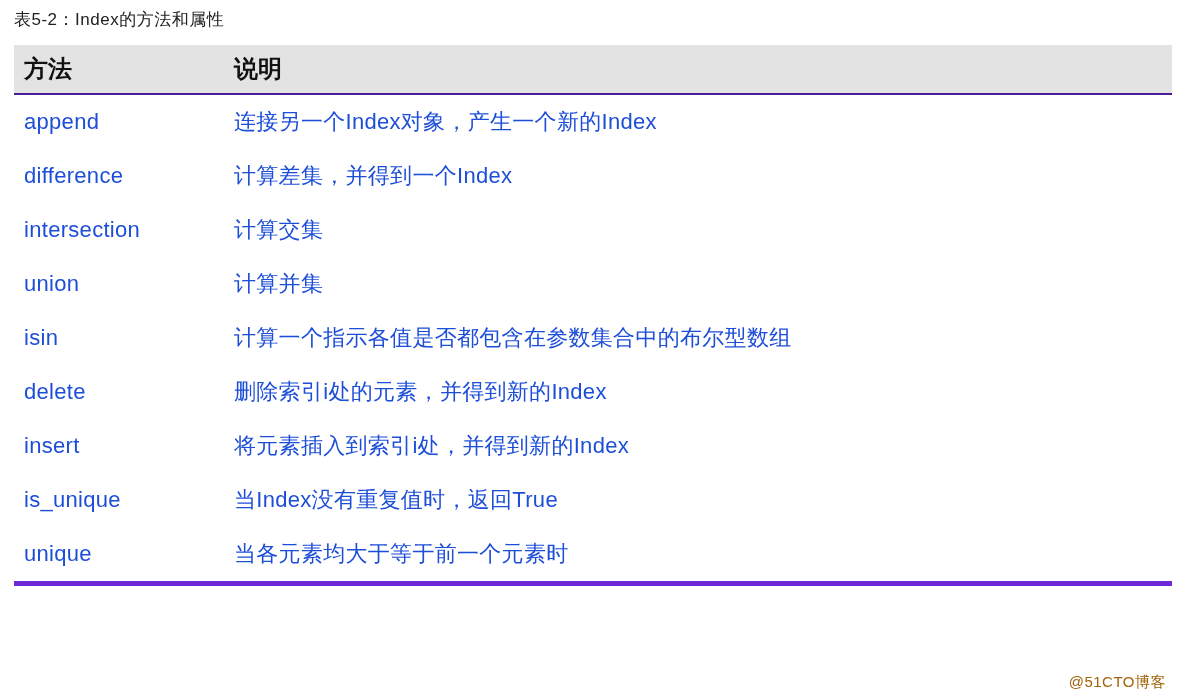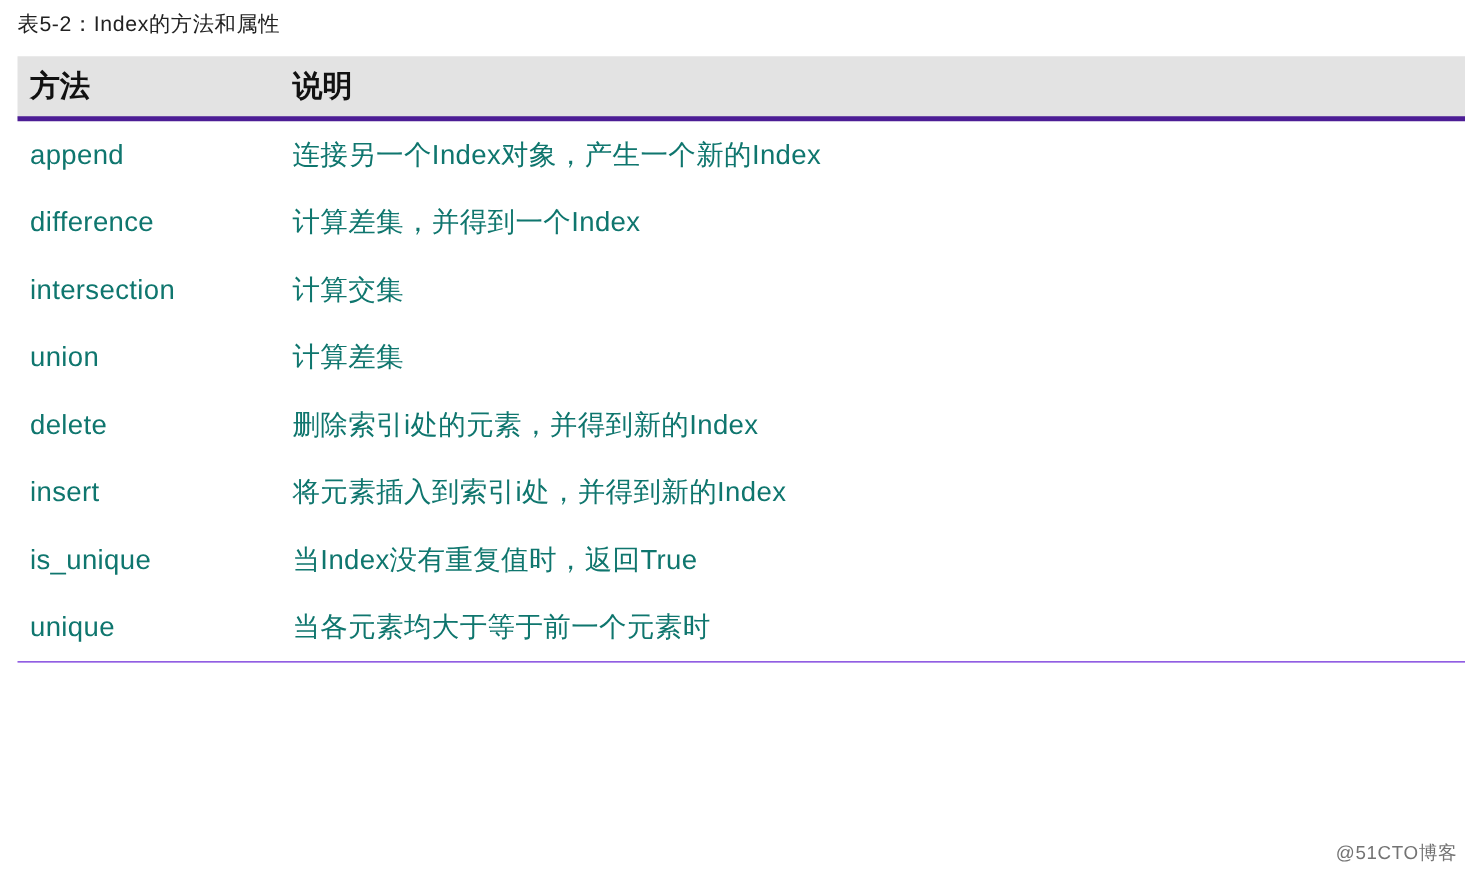--- a/index.html
+++ b/index.html
@@ -28,46 +28,46 @@
     table-layout: fixed;
   }
   table.ref-table thead tr {
     background: #e3e3e3;
   }
   table.ref-table th {
     text-align: left;
     font-weight: 700;
     font-size: 24px;
     padding: 8px 10px 8px 10px;
-    border-bottom: 4px solid #4c1d95;
+    border-bottom: 2px solid #4c1d95;
     color: #111;
   }
   table.ref-table th:first-child {
     width: 190px;
   }
   table.ref-table td {
     font-size: 22px;
     padding: 12px 10px 12px 10px;
     vertical-align: middle;
-    color: #0f766e;
+    color: #1d4ed8;
     letter-spacing: 0.3px;
   }
   table.ref-table tbody tr:last-child td {
-    border-bottom: 1px solid #6d28d9;
+    border-bottom: 5px solid #6d28d9;
   }
   .method-col {
     font-family: inherit;
     white-space: nowrap;
   }
   .watermark {
     position: absolute;
     right: 18px;
     bottom: 6px;
     font-size: 15px;
-    color: #737373;
+    color: #a16207;
     letter-spacing: 0.5px;
   }
 </style>
 </head>
 <body>
 
 <div class="page">
   <div class="caption">表5-2：Index的方法和属性</div>
 
   <table class="ref-table">
@@ -85,21 +85,25 @@
       <tr>
         <td class="method-col">difference</td>
         <td>计算差集，并得到一个Index</td>
       </tr>
       <tr>
         <td class="method-col">intersection</td>
         <td>计算交集</td>
       </tr>
       <tr>
         <td class="method-col">union</td>
-        <td>计算差集</td>
+        <td>计算并集</td>
+      </tr>
+      <tr>
+        <td class="method-col">isin</td>
+        <td>计算一个指示各值是否都包含在参数集合中的布尔型数组</td>
       </tr>
       <tr>
         <td class="method-col">delete</td>
         <td>删除索引i处的元素，并得到新的Index</td>
       </tr>
       <tr>
         <td class="method-col">insert</td>
         <td>将元素插入到索引i处，并得到新的Index</td>
       </tr>
       <tr>

